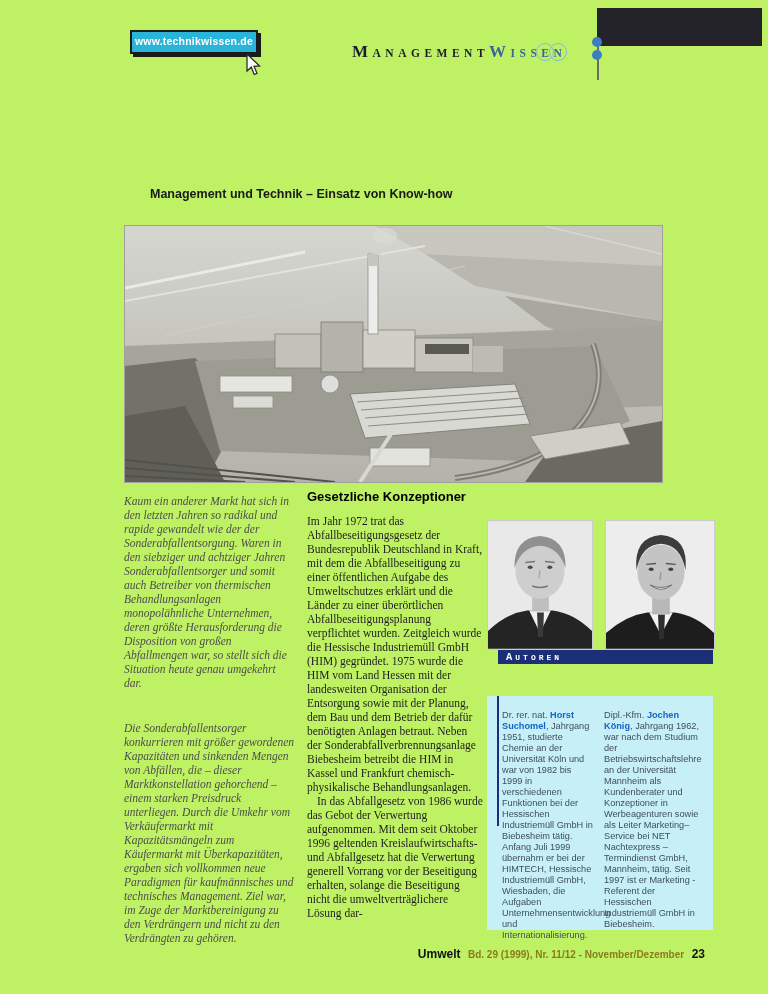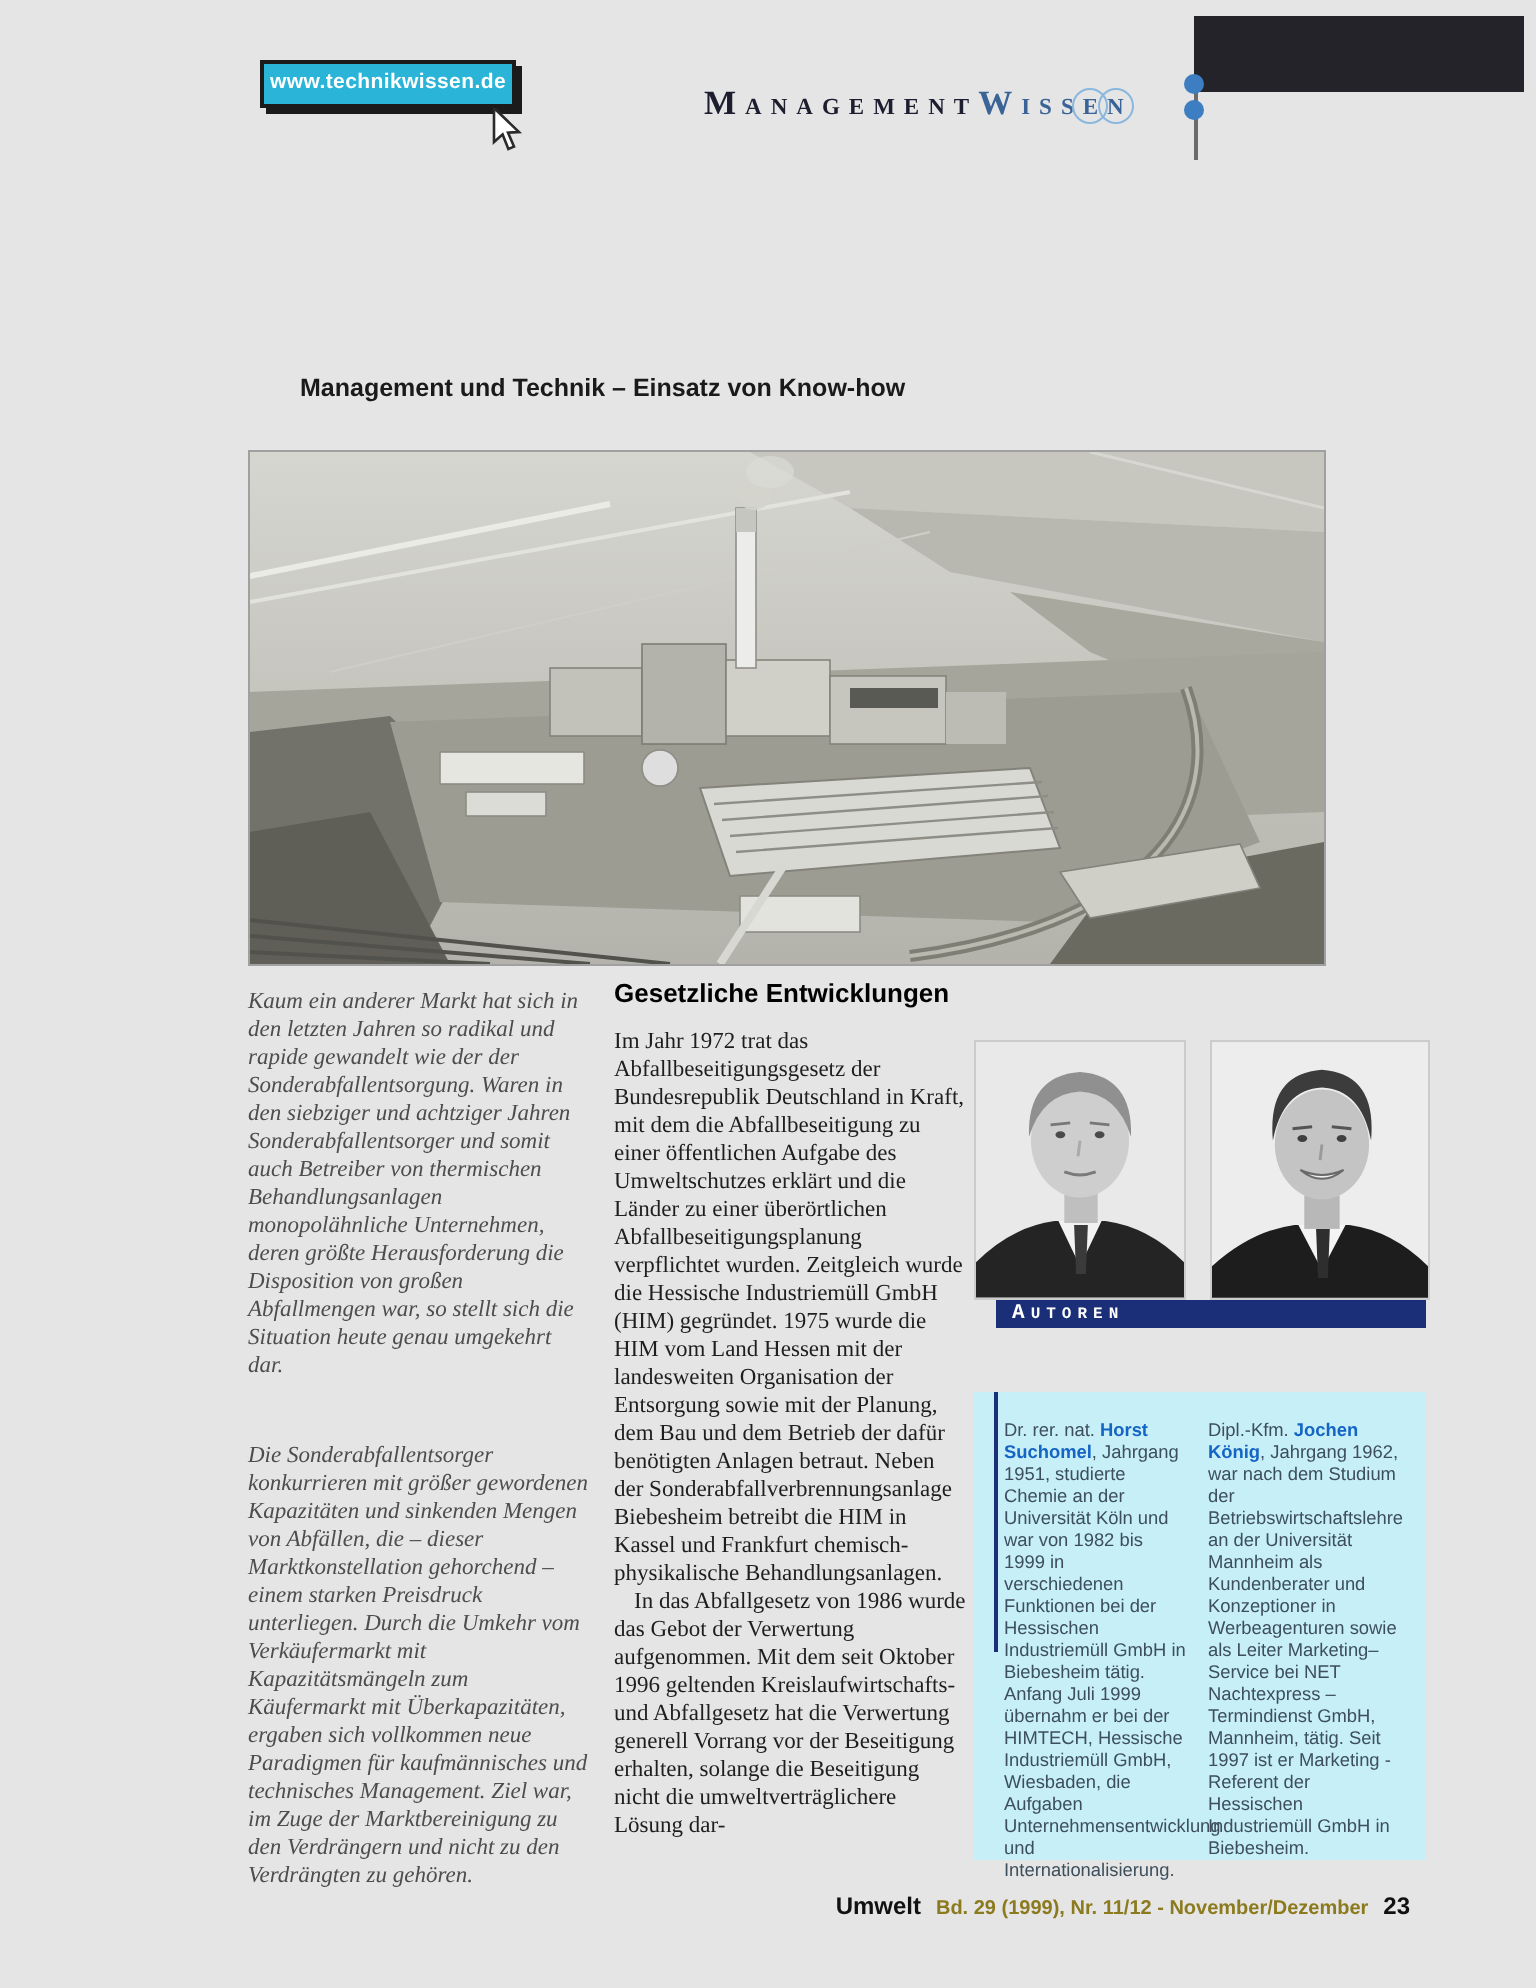--- a/index.html
+++ b/index.html
@@ -1,16 +1,16 @@
 <!DOCTYPE html>
 <html><head>
 <meta charset="utf-8">
 <style>
   html,body{margin:0;padding:0;background:#ffffff;}
-  .page{position:relative;width:768px;height:994px;background:#e5e5e5;overflow:hidden;
+  .page{position:relative;width:768px;height:994px;background:#bef264;overflow:hidden;
         font-family:"Liberation Sans",sans-serif;}
 
   
   .link-btn{position:absolute;left:130px;top:30px;width:124px;height:20px;
     background:#29b4d8;border:2px solid #1b1b1b;box-shadow:3px 3px 0 #1b1b1b;
     color:#ffffff;font-size:10.5px;font-weight:bold;text-align:center;line-height:19px;
     letter-spacing:.2px;cursor:pointer;}
   .cursor{position:absolute;left:246px;top:54px;width:16px;height:22px;}
   .logo{position:absolute;left:352px;top:42px;white-space:nowrap;
     font-family:"Liberation Serif",serif;font-weight:bold;color:#1d1d30;}
@@ -136,21 +136,21 @@
       <path d="M235,256 L268,205" stroke="#d8d8d2" stroke-width="4" fill="none"></path>
     </svg>
   </div>
 
   <div class="col intro">
     <p>Kaum ein anderer Markt hat sich in den letzten Jahren so radikal und rapide gewandelt wie der der Sonderabfallentsorgung. Waren in den siebziger und achtziger Jahren Sonderabfallentsorger und somit auch Betreiber von thermischen Behandlungsanlagen monopolähnliche Unternehmen, deren größte Herausforderung die Disposition von großen Abfallmengen war, so stellt sich die Situation heute genau umgekehrt dar.</p>
     <p class="p2">Die Sonderabfallentsorger konkurrieren mit größer gewordenen Kapazitäten und sinkenden Mengen von Abfällen, die – dieser Marktkonstellation gehorchend – einem starken Preisdruck unterliegen. Durch die Umkehr vom Verkäufermarkt mit Kapazitätsmängeln zum Käufermarkt mit Überkapazitäten, ergaben sich vollkommen neue Paradigmen für kaufmännisches und technisches Management. Ziel war, im Zuge der Marktbereinigung zu den Verdrängern und nicht zu den Verdrängten zu gehören.</p>
   </div>
 
   <div class="col bodycol">
-    <h2>Gesetzliche Entwicklungen</h2>
+    <h2>Gesetzliche Konzeptioner</h2>
     <p>Im Jahr 1972 trat das Abfallbeseitigungsgesetz der Bundesrepublik Deutschland in Kraft, mit dem die Abfallbeseitigung zu einer öffentlichen Aufgabe des Umweltschutzes erklärt und die Länder zu einer überörtlichen Abfallbeseitigungsplanung verpflichtet wurden. Zeitgleich wurde die Hessische Industriemüll GmbH (HIM) gegründet. 1975 wurde die HIM vom Land Hessen mit der landesweiten Organisation der Entsorgung sowie mit der Planung, dem Bau und dem Betrieb der dafür benötigten Anlagen betraut. Neben der Sonderabfallverbrennungsanlage Biebesheim betreibt die HIM in Kassel und Frankfurt chemisch-physikalische Behandlungsanlagen.</p>
     <p class="indent">In das Abfallgesetz von 1986 wurde das Gebot der Verwertung aufgenommen. Mit dem seit Oktober 1996 geltenden Kreislaufwirtschafts- und Abfallgesetz hat die Verwertung generell Vorrang vor der Beseitigung erhalten, solange die Beseitigung nicht die umweltverträglichere Lösung dar-</p>
   </div>
 
   <div class="portrait portrait1">
     <svg viewBox="0 0 106 130">
       <rect width="106" height="130" fill="#e9e9e9"></rect>
       <path d="M0,130 L0,112 Q18,94 40,91 L66,91 Q88,94 106,112 L106,130 Z" fill="#242424"></path>
       <polygon points="42,91 64,91 53,114" fill="#f2f2f2"></polygon>
       <polygon points="50,93 57,93 56,118 51,118" fill="#3a3a3a"></polygon>

